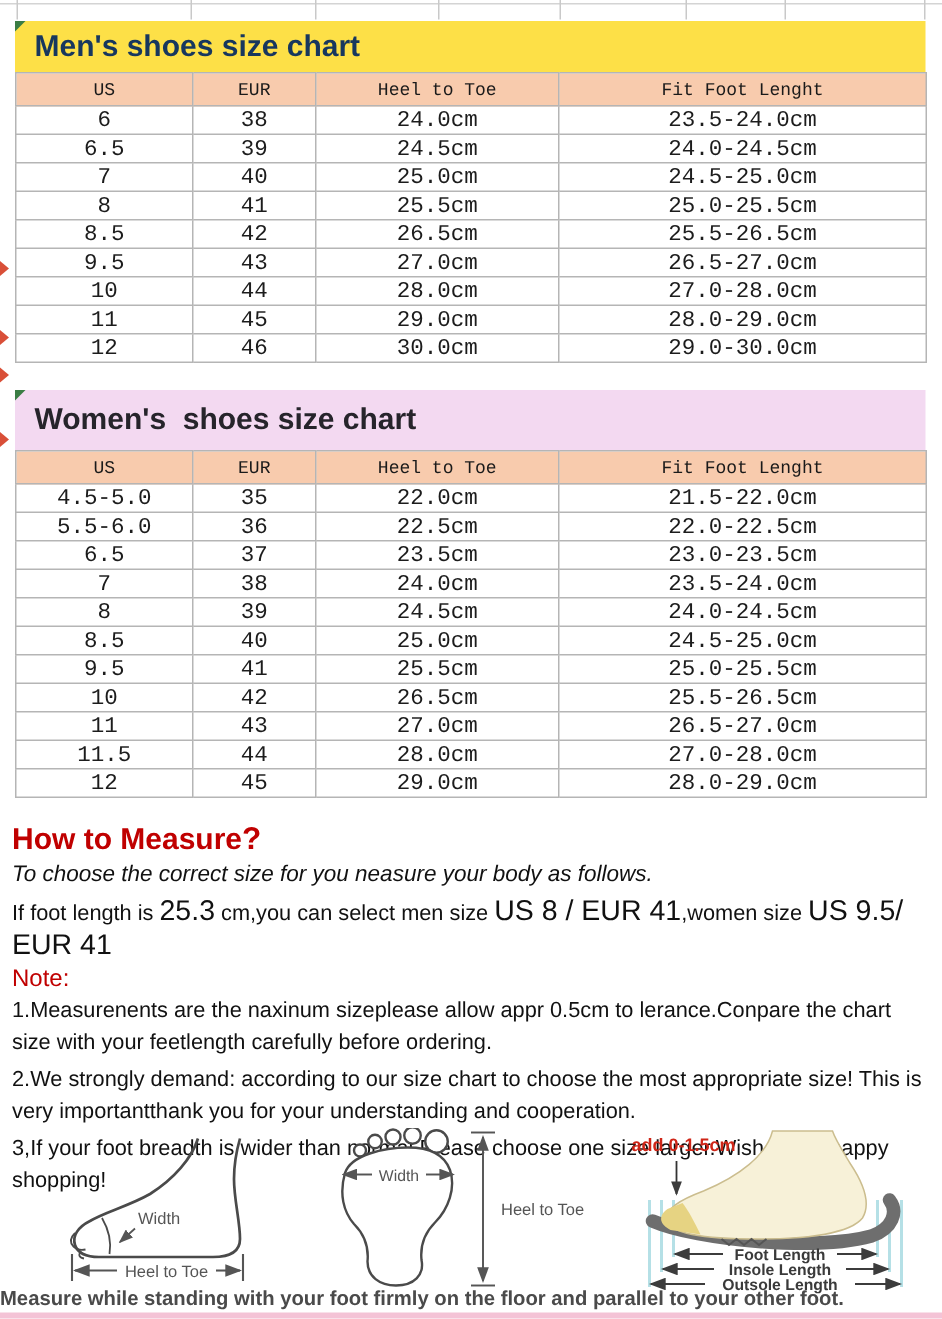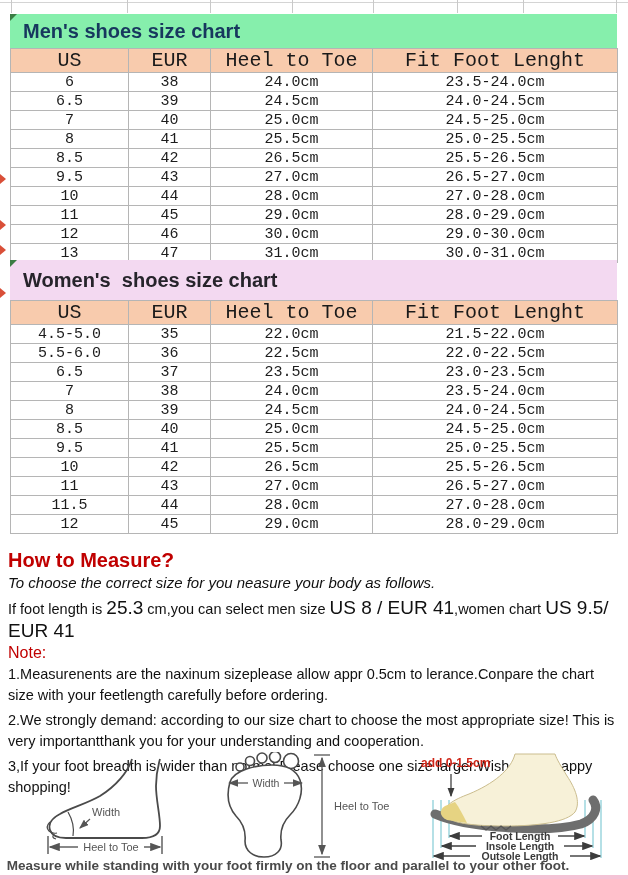--- a/index.html
+++ b/index.html
@@ -6,33 +6,33 @@
   body{width:628px;height:879px;background:#ffffff;font-family:"Liberation Sans",sans-serif;position:relative;overflow:hidden;}
   .page{position:absolute;inset:0;}
 
   
   .topstrip{position:absolute;top:0;left:0;width:628px;height:13px;background:#fff;}
   .topstrip .v{position:absolute;top:0;width:1px;height:13px;background:#c9c9c9;}
   .topstrip .h{position:absolute;top:2px;left:0;width:628px;height:1px;background:#d4d4d4;}
 
   
   .band{position:absolute;left:10px;width:607px;display:flex;align-items:center;}
-  .band-men{top:14px;height:34px;background:#86efac;}
+  .band-men{top:14px;height:34px;background:#fde047;}
   .band-women{top:260px;height:40px;background:#f3d9f1;}
   .band-title{font-weight:bold;font-size:20px;padding-left:13px;letter-spacing:0px;white-space:pre;}
   .band-men .band-title{color:#17375e;}
   .band-women .band-title{color:#26242b;}
   .gcorner{position:absolute;top:0;left:0;width:0;height:0;border-top:7px solid #3a7d44;border-right:7px solid transparent;}
 
   
   table.size-table{position:absolute;left:10px;border-collapse:collapse;table-layout:fixed;width:607px;
     font-family:"Liberation Mono","DejaVu Sans Mono",monospace;}
   .men-table{top:48px;}
   .women-table{top:300px;}
-  .size-table th{background:#f8cbad;font-weight:normal;font-size:20px;height:21px;color:#1a1a1a;
+  .size-table th{background:#f8cbad;font-weight:normal;font-size:12px;height:21px;color:#1a1a1a;
     border:1px solid #b5b5b5;padding:0;text-align:center;}
   .size-table td{font-size:15px;height:18px;color:#1c1c1c;border:1px solid #b5b5b5;padding:0;text-align:center;}
 
   
   .redmark{position:absolute;left:0;width:0;height:0;border-top:5px solid transparent;border-bottom:5px solid transparent;border-left:6px solid #d94f38;}
 
   
   .measure{position:absolute;top:549px;left:8px;width:614px;}
   .h-measure{color:#c00000;font-size:20px;font-weight:bold;line-height:22px;}
   .h-measure .qm{font-size:21px;}
@@ -47,21 +47,21 @@
   .fig{position:absolute;}
   .fig1{left:42px;top:4px;}
   .fig2{left:220px;top:0px;}
   .fig3{left:415px;top:0px;}
   svg text{font-family:"Liberation Sans",sans-serif;}
   .dim-label{fill:#555;font-size:11px;}
   .dim-label-sm{fill:#555;font-size:10.5px;}
   .bold-label{fill:#3a3a3a;font-size:10.5px;font-weight:bold;}
   .red-label{fill:#cf2618;font-size:12px;font-weight:bold;}
 
-  .caption{position:absolute;top:858px;left:0;width:576px;text-align:center;font-size:13.5px;font-weight:bold;color:#4a4a4a;}
+  .caption{position:absolute;top:858px;left:0;width:576px;font-size:13.5px;font-weight:bold;color:#4a4a4a;}
   .bottom-strip{position:absolute;bottom:0;left:0;width:628px;height:4px;background:#f4c3d6;}
 </style>
 </head>
 <body>
 
 <div class="page">
 
   <div class="topstrip">
     <i class="h"></i>
     <i class="v" style="left:11px"></i>
@@ -142,26 +142,20 @@
           <td>45</td>
           <td>29.0cm</td>
           <td>28.0-29.0cm</td>
         </tr>
         <tr>
           <td>12</td>
           <td>46</td>
           <td>30.0cm</td>
           <td>29.0-30.0cm</td>
         </tr>
-        <tr>
-          <td>13</td>
-          <td>47</td>
-          <td>31.0cm</td>
-          <td>30.0-31.0cm</td>
-        </tr>
       </tbody>
   </table>
 
   <div class="band band-women">
     <span class="gcorner"></span>
     <span class="band-title">Women's  shoes size chart</span>
   </div>
 
   <table class="size-table women-table">
     <colgroup>
@@ -249,21 +243,21 @@
   </table>
 
   <span class="redmark" style="top:174px"></span>
   <span class="redmark" style="top:220px"></span>
   <span class="redmark" style="top:245px"></span>
   <span class="redmark" style="top:288px"></span>
 
   <div class="measure">
     <div class="h-measure"><span>How to Measure</span><span class="qm">?</span></div>
     <p class="m-intro">To choose the correct size for you neasure your body as follows.</p>
-    <p class="m-example"><span>If foot length is </span><span class="big">25.3</span><span> cm,you can select men size </span><span class="big">US 8 / EUR 41</span><span>,women chart </span><span class="big">US 9.5/ EUR 41</span></p>
+    <p class="m-example"><span>If foot length is </span><span class="big">25.3</span><span> cm,you can select men size </span><span class="big">US 8 / EUR 41</span><span>,women size </span><span class="big">US 9.5/ EUR 41</span></p>
     <div class="note-label">Note:</div>
     <p class="note">1.Measurenents are the naxinum sizeplease allow appr 0.5cm to lerance.Conpare the chart size with your feetlength carefully before ordering.</p>
     <p class="note">2.We strongly demand: according to our size chart to choose the most appropriate size! This is very importantthank you for your understanding and cooperation.</p>
     <p class="note">3,If your foot breadth is wider than normal Please choose one size larger.Wish you a happy shopping!</p>
   </div>
 
   <div class="figs">
 
     <svg class="fig fig1" width="145" height="100" viewBox="0 0 145 100">
       <defs>

